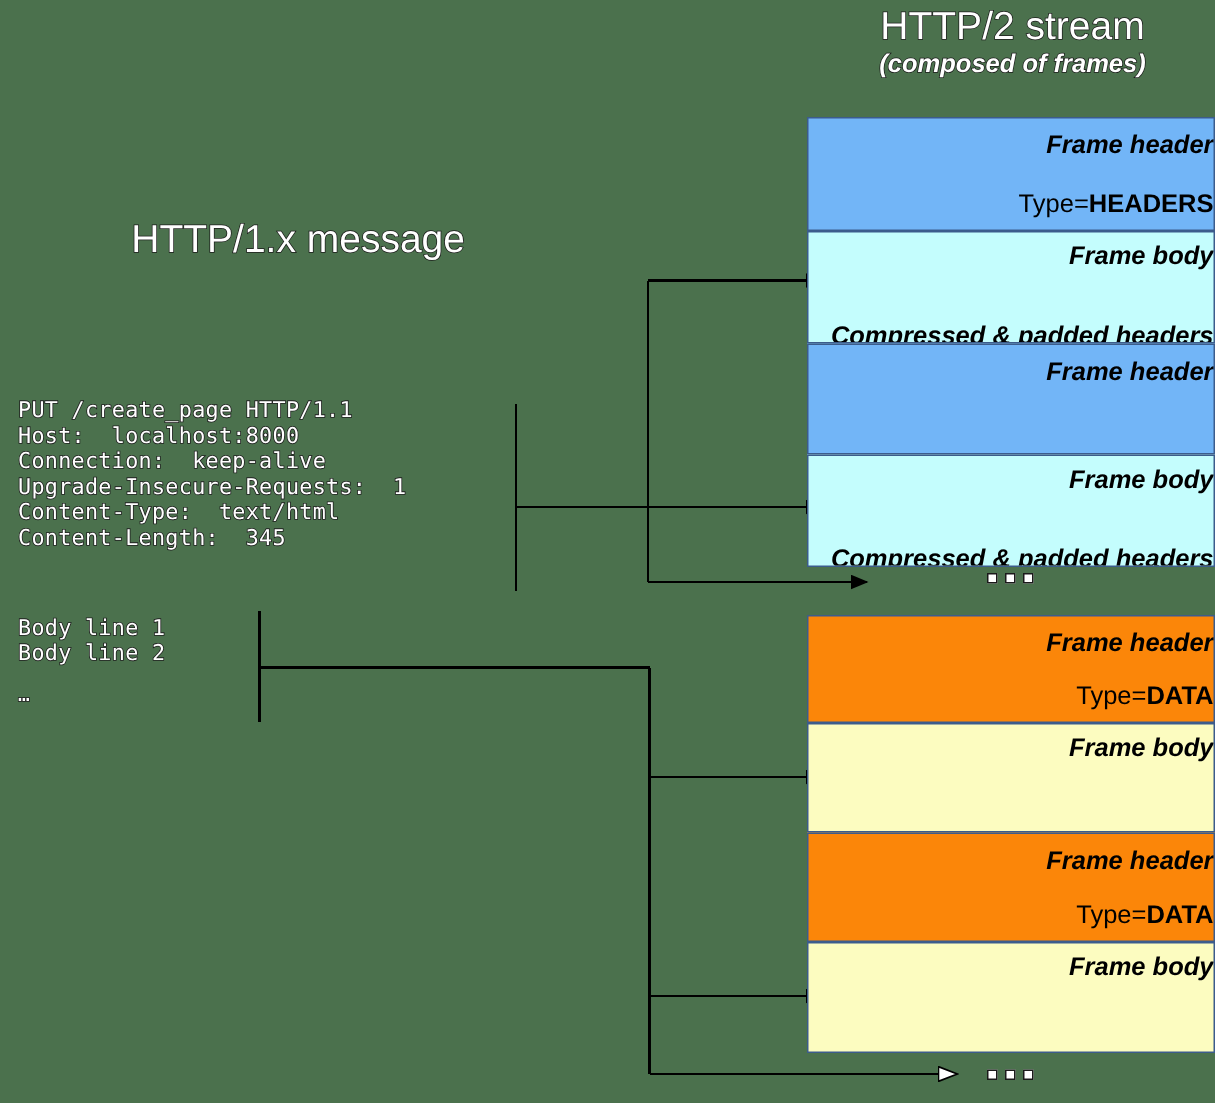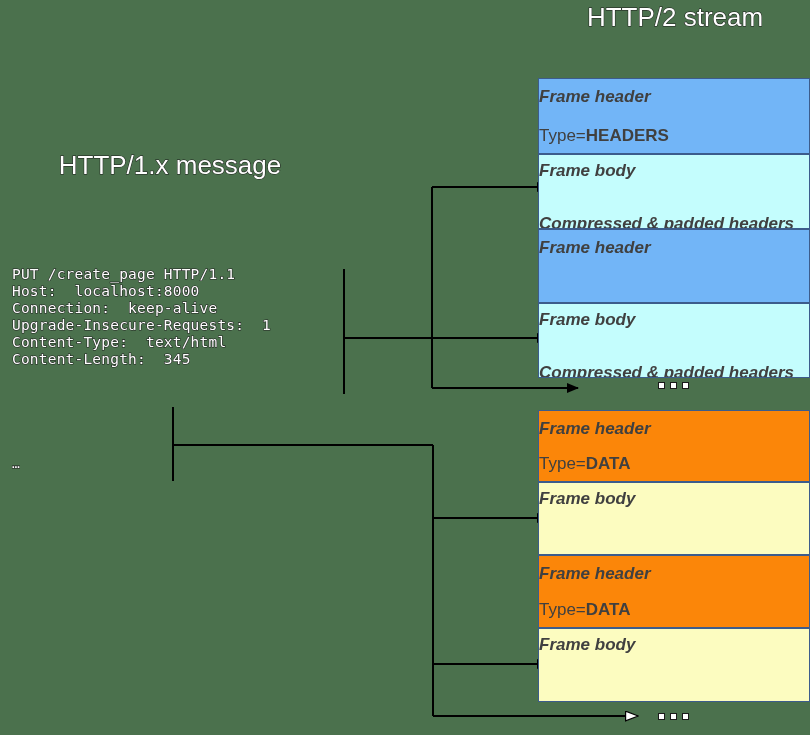--- a/index.html
+++ b/index.html
@@ -38,23 +38,23 @@
     left: 540px;
     top: 33px;
     width: 270px;
     text-align: center;
     font-size: 17px;
     font-style: italic;
     font-weight: bold;
   }
   #message-title {
     left: 30px;
-    top: 150px;
+    top: 144px;
     width: 280px;
-    text-align: center;
+    text-align: right;
     font-size: 26px;
   }
 
   
   .msg-block {
     position: absolute;
     left: 12px;
     font-family: "DejaVu Sans Mono", "Liberation Mono", monospace;
     font-size: 14.5px;
     line-height: 17px;
@@ -75,23 +75,23 @@
     width: 272px;
     box-sizing: border-box;
     border: 1px solid #3c5c8c;
     display: flex;
     flex-direction: column;
     align-items: center;
     overflow: hidden;
   }
   .frame-box .line {
     width: 100%;
-    text-align: left;
+    text-align: right;
     white-space: nowrap;
-    color: #404040;
+    color: #000000;
   }
   .hdr-label {
     font-style: italic;
     font-weight: bold;
     font-size: 17px;
   }
   .type-line {
     font-size: 17px;
   }
   .type-line .tval { font-weight: bold; }
@@ -151,28 +151,31 @@
   }
   #dots-headers { left: 658px; top: 382px; }
   #dots-data    { left: 658px; top: 713px; }
 </style>
 </head>
 <body>
 
 <div id="stage">
 
   <div class="title" id="stream-title">HTTP/2 stream</div>
+  <div class="title" id="stream-subtitle">(composed of frames)</div>
   <div class="title" id="message-title">HTTP/1.x message</div>
 
   <div class="msg-block" id="msg-headers">PUT /create_page HTTP/1.1
 Host:  localhost:8000
 Connection:  keep-alive
 Upgrade-Insecure-Requests:  1
 Content-Type:  text/html
 Content-Length:  345</div>
+  <div class="msg-block" id="msg-body">Body line 1
+Body line 2</div>
   <div class="msg-block" id="msg-ellipsis">…</div>
 
   <svg id="wires" viewBox="0 0 810 735" xmlns="http://www.w3.org/2000/svg">
     <defs>
       <marker id="arrowFilled" markerWidth="12" markerHeight="10" refX="11" refY="5" orient="auto" markerUnits="userSpaceOnUse">
         <path d="M0,0 L12,5 L0,10 Z" fill="#000"></path>
       </marker>
       <marker id="arrowHollow" markerWidth="14" markerHeight="11" refX="13" refY="5.5" orient="auto" markerUnits="userSpaceOnUse">
         <path d="M0.6,0.6 L13.2,5.5 L0.6,10.4 Z" fill="#ffffff" stroke="#000" stroke-width="1.2"></path>
       </marker>

